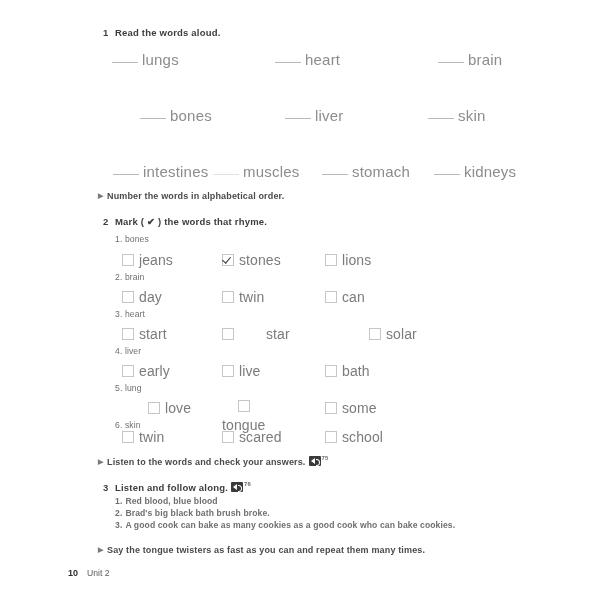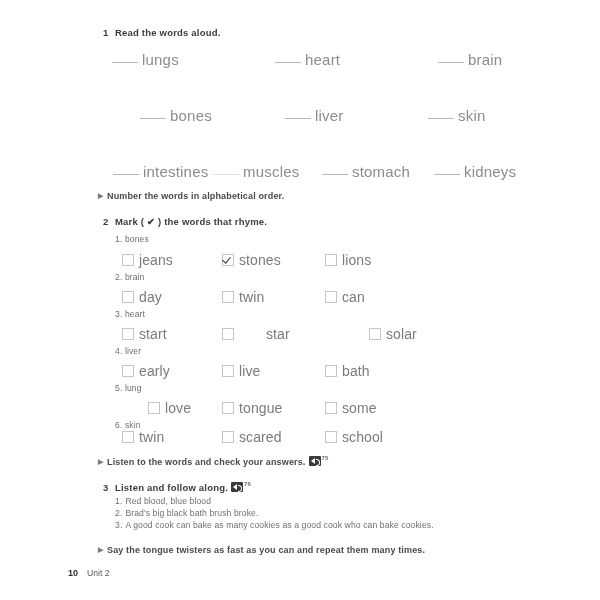--- a/index.html
+++ b/index.html
@@ -153,20 +153,21 @@
     letter-spacing: .2px;
   }
 
   
   .tt {
     position: absolute;
     font-size: 8.6px;
     color: #6f6f6f;
     white-space: nowrap;
     letter-spacing: .1px;
+    font-weight: bold;
   }
   .tt .tnum { margin-right: 3px; }
 
   
   .footer {
     position: absolute;
     left: 68px;
     top: 568px;
     font-size: 8.6px;
     color: #5a5a5a;
@@ -298,21 +299,21 @@
   </div>
 
   <div class="rhyme-label" style="left:115px; top:383px;">
     <span>5.</span>
     <span>lung</span>
   </div>
   <div class="opt" style="left:122px; top:400px;padding-left:26px;">
     <span class="cbox"></span>
     <span>love</span>
   </div>
-  <div class="opt" style="left:222px; top:400px;">
+  <div class="opt" style="left:222px; top:400px;flex-direction:column;">
     <span class="cbox"></span>
     <span>tongue</span>
   </div>
   <div class="opt" style="left:325px; top:400px;">
     <span class="cbox"></span>
     <span>some</span>
   </div>
 
   <div class="rhyme-label" style="left:115px; top:420px;">
     <span>6.</span>

